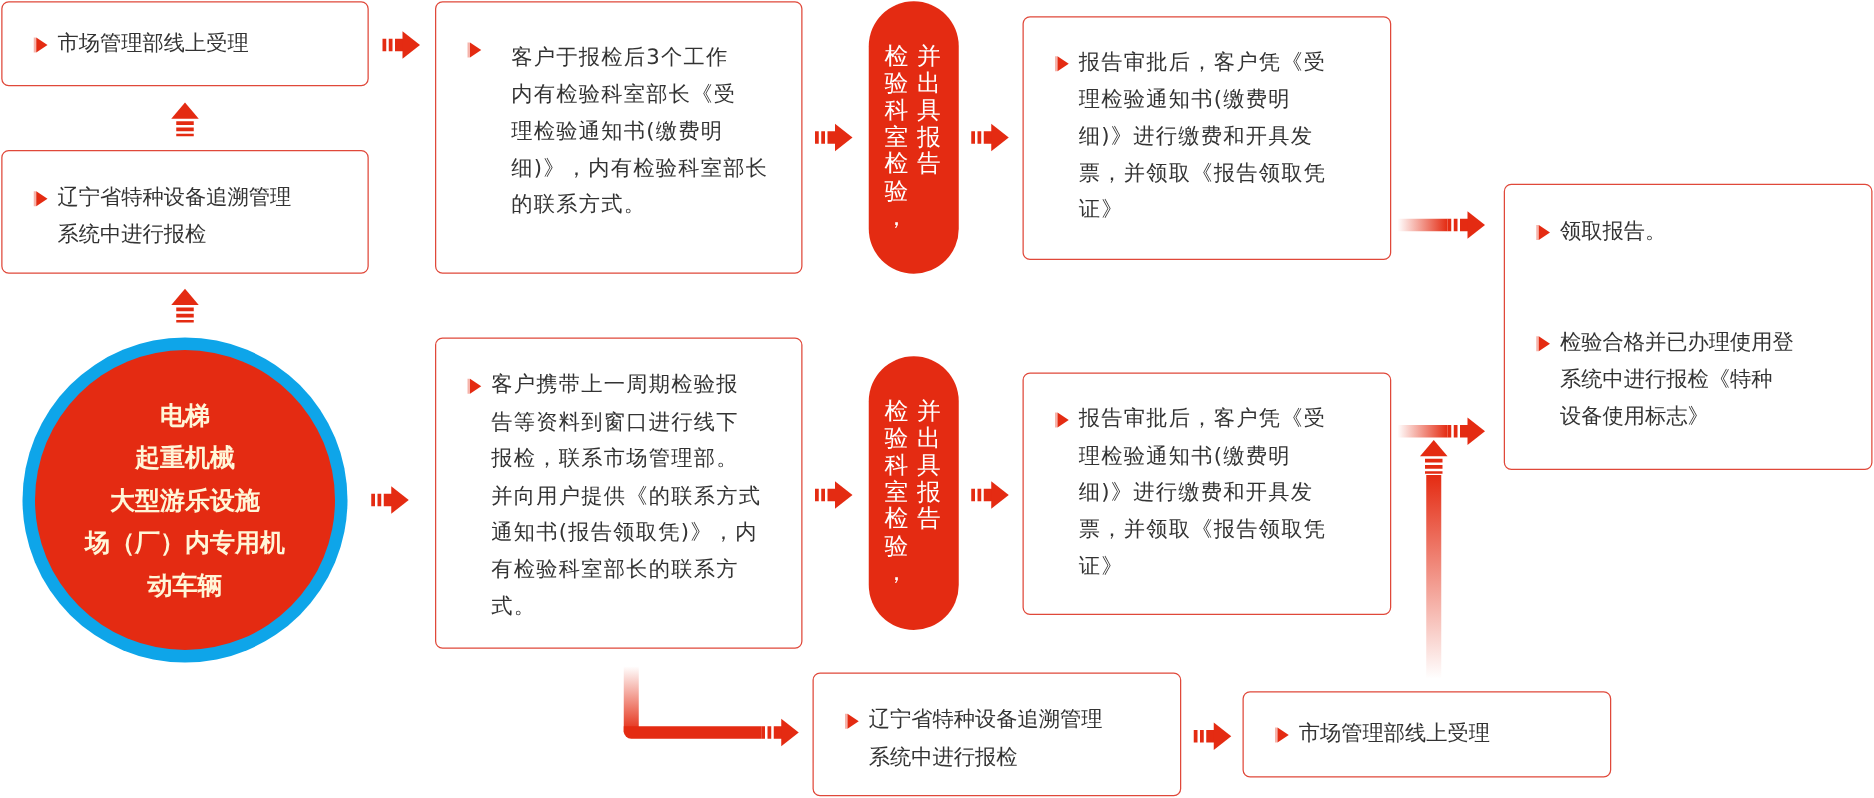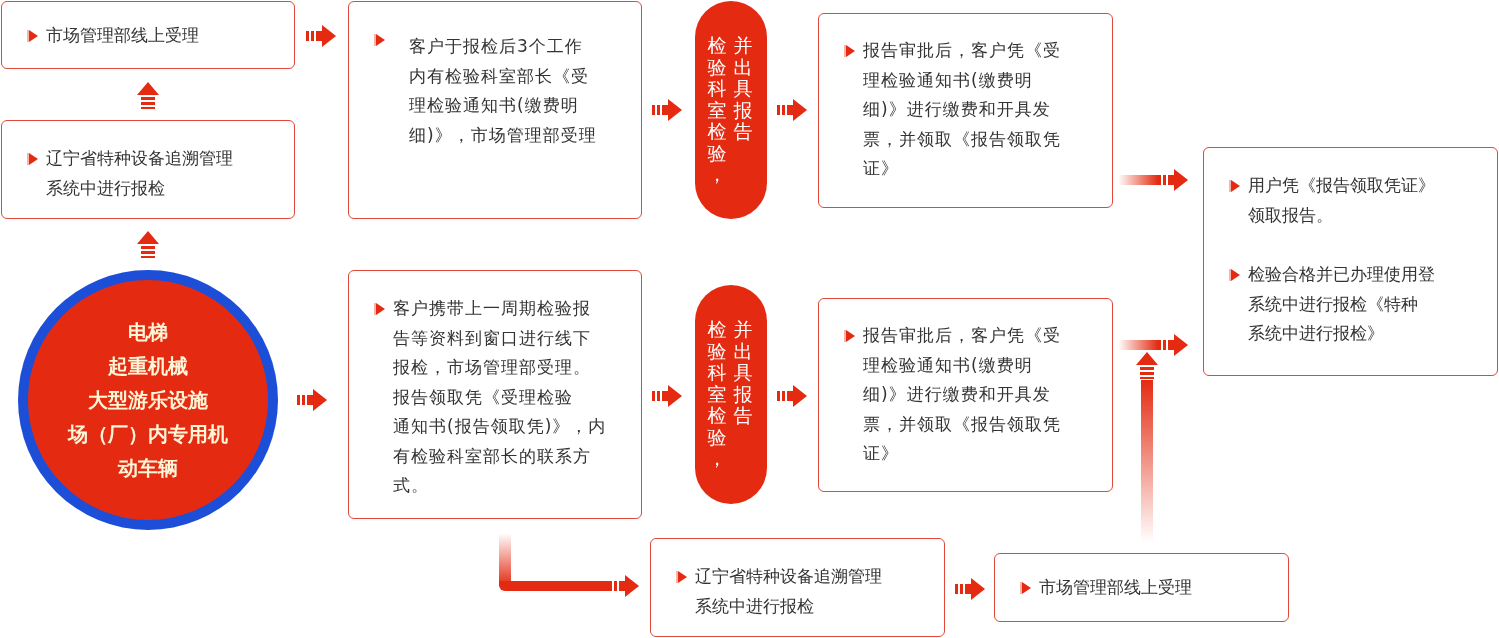--- a/index.html
+++ b/index.html
@@ -35,21 +35,21 @@
     border-radius: 36px;
     color: #ffffff;
     font-size: 19px;
     line-height: 21.5px;
   }
   .pill .col { position: absolute; width: 22px; text-align: center; }
 
   .circle-outer {
     position: absolute; left: 18px; top: 270px;
     width: 260px; height: 260px; border-radius: 50%;
-    background: #1d4ed8;
+    background: #0ea5e9;
   }
   .circle-inner {
     position: absolute; left: 10px; top: 10px;
     width: 240px; height: 240px; border-radius: 50%;
     background: #e42b12;
     display: flex; flex-direction: column; align-items: center; justify-content: center;
     color: #fff6d8; font-weight: bold; font-size: 20px; line-height: 34px;
   }
 
   
@@ -119,21 +119,22 @@
     <span class="b" style="left:10px;width:8px;"></span>
     <span class="tri"></span>
 </div>
 
 <div class="box" style="left:348px;top:1px;width:294px;height:218px;">
   <span class="bullet" style="left:27px;top:32px;"></span>
   <div class="txt justify" style="left:44px;top:30px;width:228px;margin-left:16px;">
     <div>客户于报检后3个工作</div>
     <div>内有检验科室部长《受</div>
     <div>理检验通知书(缴费明</div>
-    <div>细)》，市场管理部受理</div>
+    <div>细)》，内有检验科室部长</div>
+    <div>的联系方式。</div>
   </div>
 </div>
 
 <div class="arr-r" style="left:652px;top:99px;">
   <span class="b" style="left:0;width:3px;"></span>
     <span class="b" style="left:5px;width:3px;"></span>
     <span class="b" style="left:10px;width:8px;"></span>
     <span class="tri"></span>
 </div>
 
@@ -187,22 +188,22 @@
     <span class="b" style="left:5px;width:3px;"></span>
     <span class="b" style="left:10px;width:8px;"></span>
     <span class="tri"></span>
 </div>
 
 <div class="box" style="left:348px;top:270px;width:294px;height:249px;">
   <span class="bullet" style="left:27px;top:32px;"></span>
   <div class="txt justify" style="left:44px;top:23px;width:228px;">
     <div>客户携带上一周期检验报</div>
     <div>告等资料到窗口进行线下</div>
-    <div>报检，市场管理部受理。</div>
-    <div>报告领取凭《受理检验</div>
+    <div>报检，联系市场管理部。</div>
+    <div>并向用户提供《的联系方式</div>
     <div>通知书(报告领取凭)》，内</div>
     <div>有检验科室部长的联系方</div>
     <div>式。</div>
   </div>
 </div>
 
 <div class="arr-r" style="left:652px;top:385px;">
   <span class="b" style="left:0;width:3px;"></span>
     <span class="b" style="left:5px;width:3px;"></span>
     <span class="b" style="left:10px;width:8px;"></span>
@@ -289,22 +290,21 @@
 <div class="box" style="left:994px;top:553px;width:295px;height:69px;">
   <span class="bullet" style="left:27px;top:28px;"></span>
   <div class="txt" style="left:44px;top:19px;">
     <div>市场管理部线上受理</div>
   </div>
 </div>
 
 <div class="box" style="left:1203px;top:147px;width:295px;height:229px;">
   <span class="bullet" style="left:27px;top:32px;"></span>
   <div class="txt" style="left:44px;top:23px;">
-    <div>用户凭《报告领取凭证》</div>
     <div>领取报告。</div>
   </div>
   <span class="bullet" style="left:27px;top:121px;"></span>
   <div class="txt" style="left:44px;top:112px;">
     <div>检验合格并已办理使用登</div>
     <div>系统中进行报检《特种</div>
-    <div>系统中进行报检》</div>
+    <div>设备使用标志》</div>
   </div>
 </div>
 
 </body></html>

